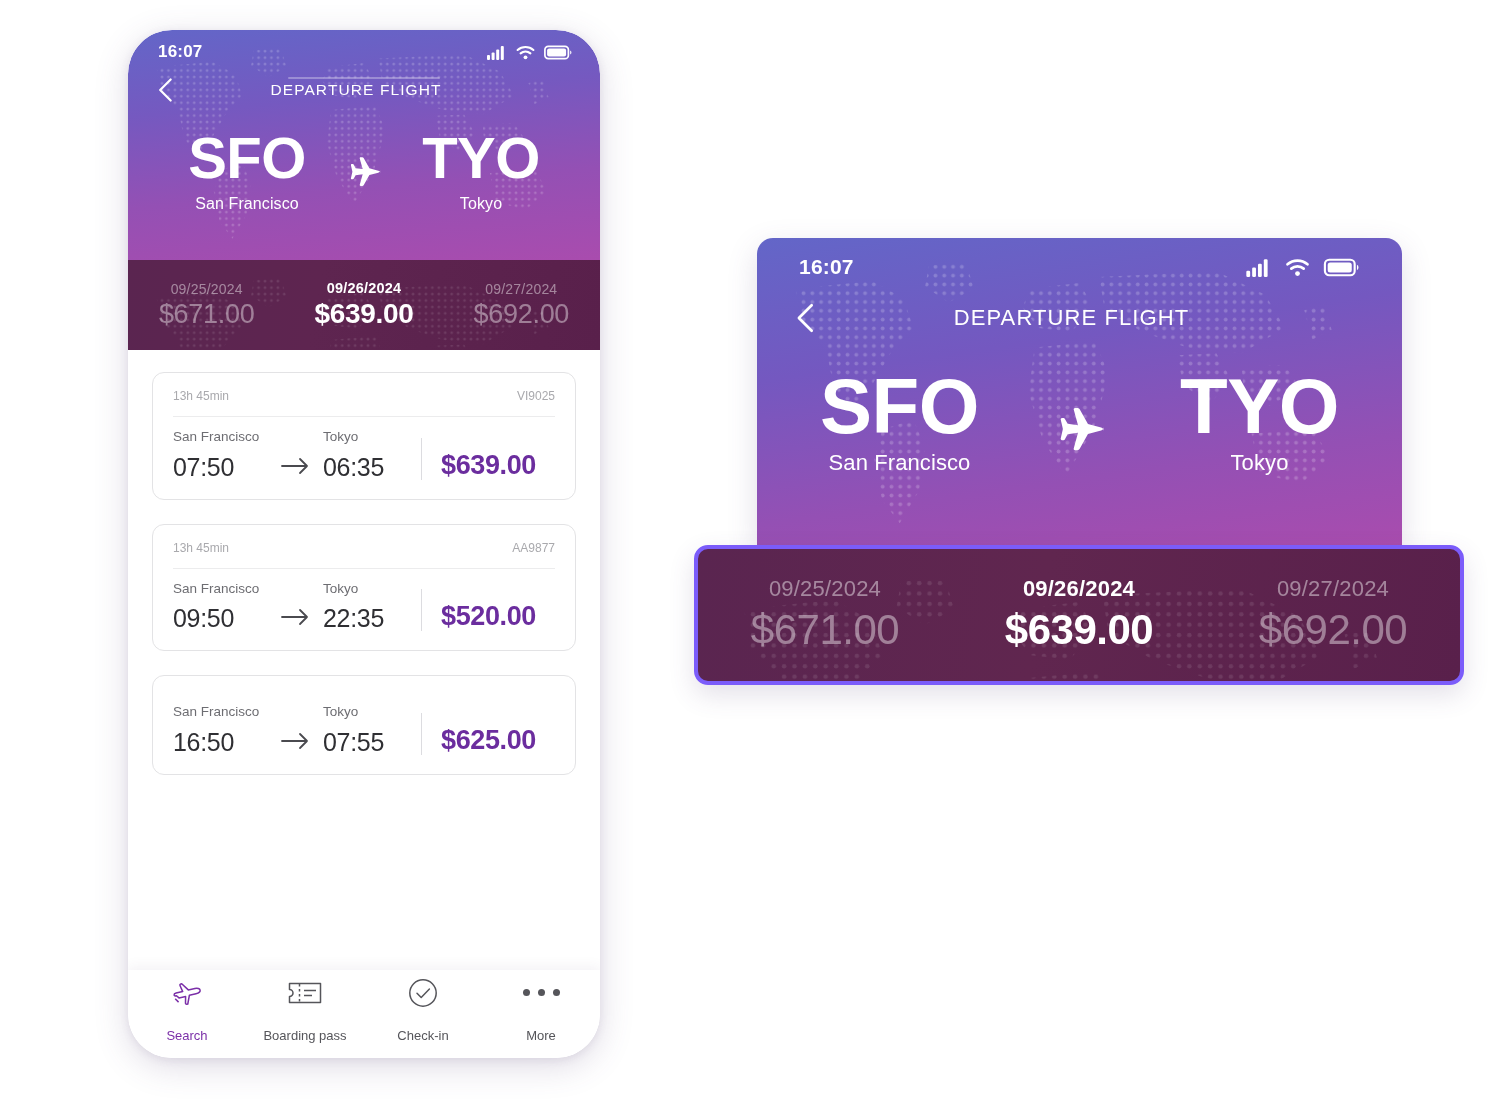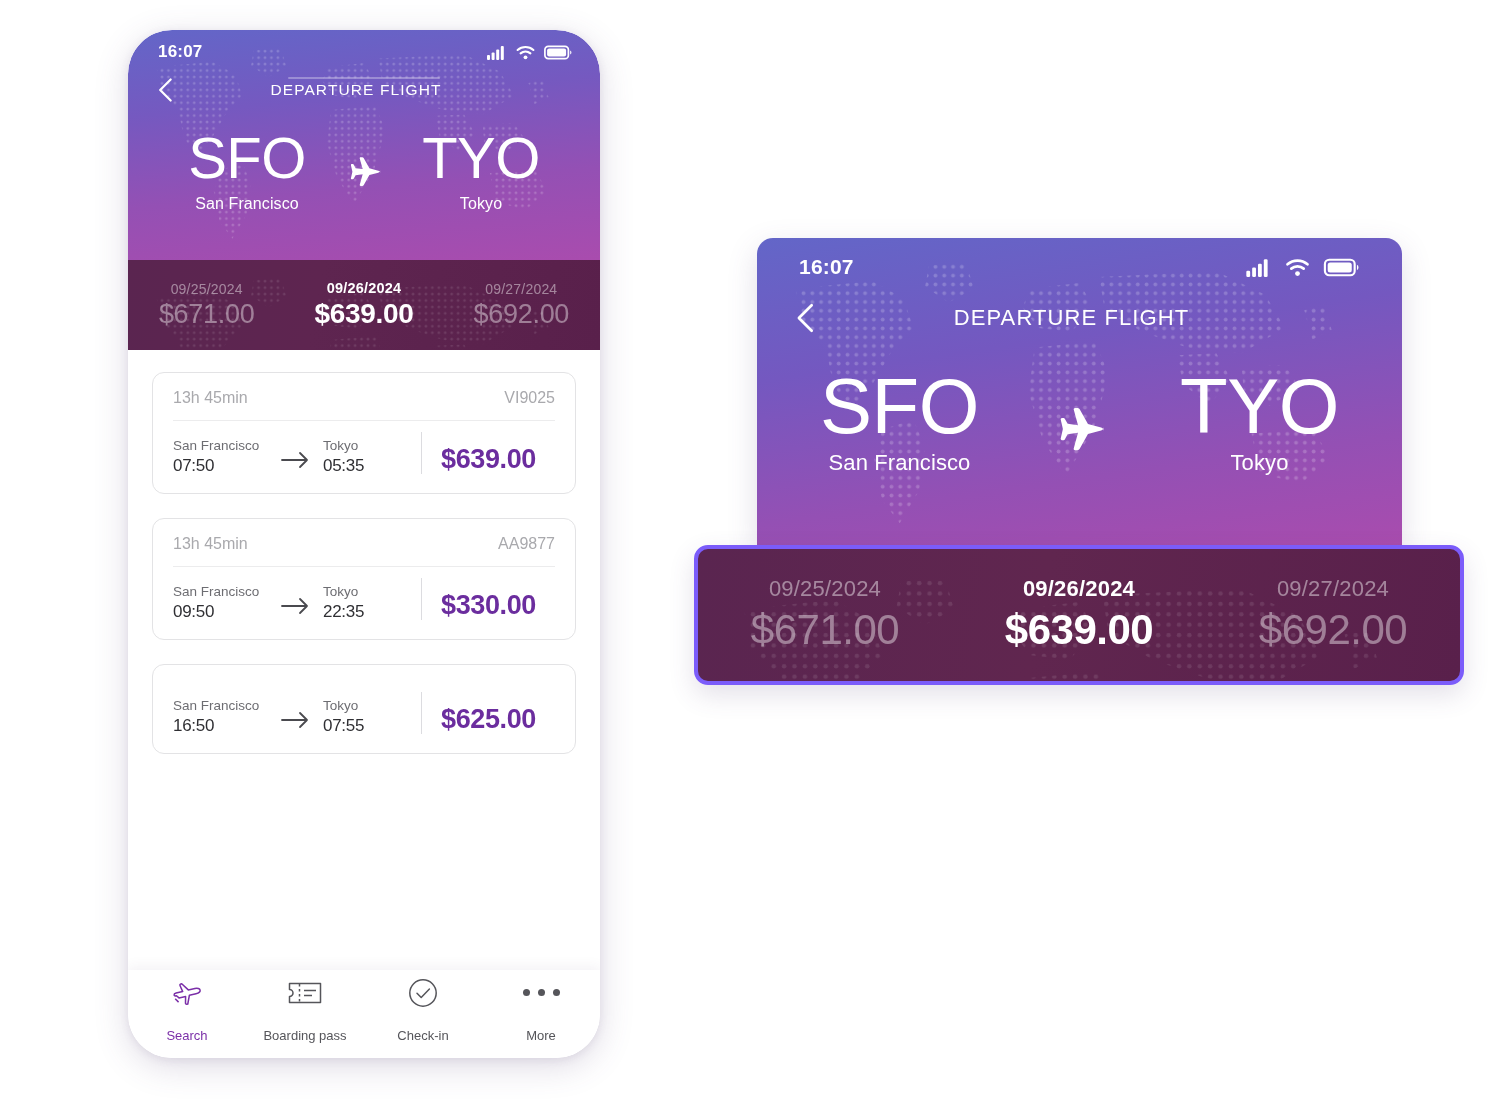--- a/index.html
+++ b/index.html
@@ -68,21 +68,21 @@
     position: absolute; left: 0; right: 16px; text-align: center;
     color: #fff; font-size: 15.5px; letter-spacing: 1.1px; font-weight: 500;
   }
   .route {
     position: relative; z-index: 3;
     margin-top: 18px;
     display: flex; align-items: flex-start; justify-content: center;
     color: #fff;
   }
   .route-col { width: 168px; text-align: center; }
-  .iata { font-size: 58px; font-weight: 400; line-height: .98; letter-spacing: -.5px; }
+  .iata { font-size: 58px; font-weight: 700; line-height: .98; letter-spacing: -.5px; }
   .city { font-size: 16px; font-weight: 400; margin-top: 8px; letter-spacing: .1px; }
   .route-plane { width: 66px; display: flex; justify-content: center; padding-top: 22px; }
 
   
   .datestrip {
     position: relative;
     height: 90px; flex: none;
     background: linear-gradient(100deg, #5a2550 0%, #5e2550 40%, #59204b 100%);
     overflow: hidden;
     display: flex; align-items: center;
@@ -105,26 +105,26 @@
     border: 1px solid #e3e3e5;
     border-radius: 12px;
     padding: 16px 20px 17px 20px;
     margin-bottom: 24px;
     background: #fff;
   }
   .fcard-top {
     display: flex; justify-content: space-between; align-items: center;
     padding-bottom: 13px;
     border-bottom: 1px solid #ececed;
-    color: #a9a9ad; font-size: 16px;
+    color: #a9a9ad; font-size: 12px;
   }
   .fcard-body { display: flex; align-items: flex-end; padding-top: 11px; }
   .leg { min-width: 96px; }
   .leg .lbl { font-size: 13.5px; color: #6d6d72; line-height: 1.3; }
-  .leg .tm { font-size: 17px; color: #2f2f33; font-weight: 400; letter-spacing: -.3px; margin-top: 1px; }
+  .leg .tm { font-size: 25px; color: #2f2f33; font-weight: 400; letter-spacing: -.3px; margin-top: 7px; }
   .legarrow { width: 54px; display: flex; justify-content: center; padding-bottom: 7px; }
   .vdiv { width: 1px; height: 42px; background: #dcdce0; margin: 0 0 2px 2px; }
   .fprice {
     flex: 1; text-align: center;
     font-size: 27px; color: #6b2d9e; font-weight: bold;
     letter-spacing: -.4px; padding-bottom: 1px;
   }
 
   
   .tabbar {
@@ -306,21 +306,21 @@
             <div class="lbl">San Francisco</div>
             <div class="tm">07:50</div>
           </div>
           <div class="legarrow">
             <svg width="30" height="18" viewBox="0 0 30 18">
               <path d="M1 9h25M19 2l7 7-7 7" stroke="#4a4a4f" stroke-width="1.8" fill="none" stroke-linecap="round" stroke-linejoin="round"></path>
             </svg>
           </div>
           <div class="leg">
             <div class="lbl">Tokyo</div>
-            <div class="tm">05:35</div>
+            <div class="tm">06:35</div>
           </div>
           <div class="vdiv"></div>
           <div class="fprice">$639.00</div>
         </div>
       </div>
 
       <div class="fcard">
         <div class="fcard-top">
           <span>13h 45min</span>
           <span>AA9877</span>
@@ -333,21 +333,21 @@
           <div class="legarrow">
             <svg width="30" height="18" viewBox="0 0 30 18">
               <path d="M1 9h25M19 2l7 7-7 7" stroke="#4a4a4f" stroke-width="1.8" fill="none" stroke-linecap="round" stroke-linejoin="round"></path>
             </svg>
           </div>
           <div class="leg">
             <div class="lbl">Tokyo</div>
             <div class="tm">22:35</div>
           </div>
           <div class="vdiv"></div>
-          <div class="fprice">$330.00</div>
+          <div class="fprice">$520.00</div>
         </div>
       </div>
 
       <div class="fcard">
         <div class="fcard-body">
           <div class="leg">
             <div class="lbl">San Francisco</div>
             <div class="tm">16:50</div>
           </div>
           <div class="legarrow">

